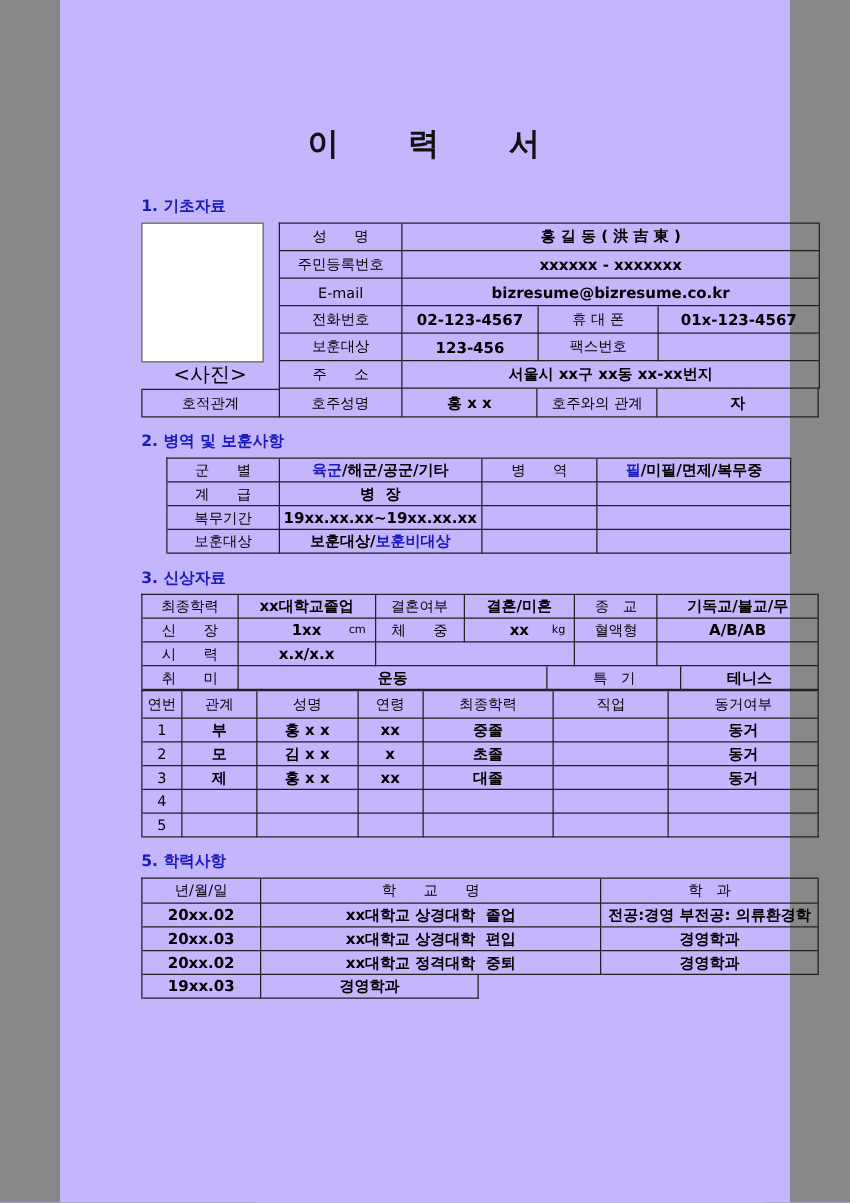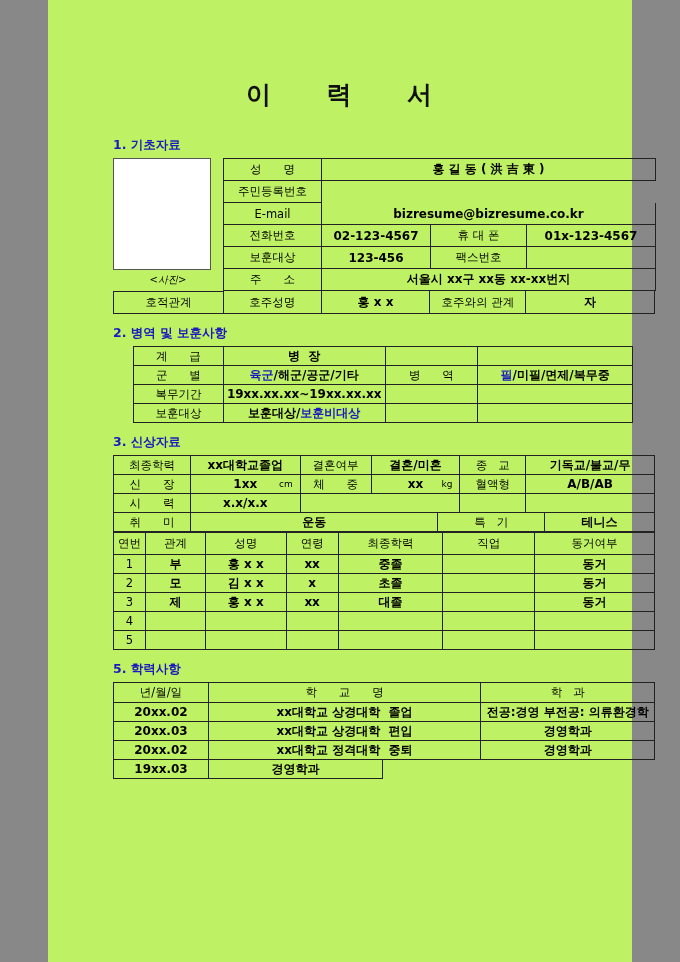--- a/index.html
+++ b/index.html
@@ -1,19 +1,19 @@
 <!DOCTYPE html>
 <html><head>
 <meta charset="utf-8">
 <style>
   * { margin:0; padding:0; box-sizing:border-box; }
   body { background:#888; font-family:"DejaVu Sans", sans-serif; }
   .page {
-    width:584px; height:962px; background:#bef264; margin:0 auto;
-    padding-top:80px; color:#000; position:relative;
+    width:584px; height:962px; background:#c4b5fd; margin:0 auto;
+    padding-top:100px; color:#000; position:relative;
   }
   .doc-title {
     text-align:center; font-size:25px; font-weight:bold; color:#111;
     white-space:pre; line-height:30px; letter-spacing:2px;
   }
   .content { padding-left:65px; }
   .sec-heading {
     font-size:12.5px; font-weight:bold; color:#1a1abe;
     margin-bottom:4px; white-space:pre;
   }
@@ -34,22 +34,21 @@
   .td.bt { border-top:1px solid #222; }
   .b { font-weight:bold; font-size:12px; }
   .blue { color:#1a1abe; }
   .unit { position:absolute; right:7px; font-size:9px; font-weight:normal; }
   
   .sec1-top { display:flex; }
   .photo-col { width:110px; }
   .photo-box { width:98px; height:112px; border:1px solid #555; background:#fff; }
   .photo-caption {
     width:110px; height:20px; display:flex; align-items:center; justify-content:center;
-    font-size:10px;
-    font-style:italic;
+    font-size:16px;
   }
   .w-basic-tbl { width:433px; }
   .w542 { width:542px; }
   .w500 { width:500px; margin-left:20px; }
 </style>
 </head>
 <body>
 
 <div class="page">
   <div class="doc-title">이     력     서</div>
@@ -62,20 +61,21 @@
         <div class="photo-box"></div>
         <div class="photo-caption">&lt;사진&gt;</div>
       </div>
       <div class="tbl w-basic-tbl">
         <div class="tr">
           <div class="td h22" style="width:98px">성      명</div>
           <div class="td h22 b" style="width:334px">홍 길 동 ( 洪 吉 東 )</div>
         </div>
         <div class="tr">
           <div class="td h22" style="width:98px">주민등록번호</div>
+          <div class="td h22 b" style="width:334px">xxxxxx - xxxxxxx</div>
         </div>
         <div class="tr">
           <div class="td h22" style="width:98px">E-mail</div>
           <div class="td h22 b" style="width:334px">bizresume@bizresume.co.kr</div>
         </div>
         <div class="tr">
           <div class="td h22" style="width:98px">전화번호</div>
           <div class="td h22 b" style="width:109px">02-123-4567</div>
           <div class="td h22" style="width:96px">휴 대 폰</div>
           <div class="td h22 b" style="width:129px">01x-123-4567</div>
@@ -98,30 +98,30 @@
         <div class="td h23" style="width:98px">호주성명</div>
         <div class="td h23 b" style="width:109px">홍 x x</div>
         <div class="td h23" style="width:96px">호주와의 관계</div>
         <div class="td h23 b" style="width:129px">자</div>
       </div>
     </div>
 
     <div class="sec-heading spn">2. 병역 및 보훈사항</div>
     <div class="tbl w500">
       <div class="tr">
+        <div class="td" style="width:90px">군      별</div>
+        <div class="td b" style="width:162px"><span class="blue">육군</span><span>/해군/공군/기타</span></div>
+        <div class="td" style="width:93px">병      역</div>
+        <div class="td b" style="width:155px"><span class="blue">필</span><span>/미필/면제/복무중</span></div>
+      </div>
+      <div class="tr">
         <div class="td" style="width:90px">계      급</div>
         <div class="td b" style="width:162px">병  장</div>
         <div class="td" style="width:93px"></div>
         <div class="td" style="width:155px"></div>
-      </div>
-      <div class="tr">
-        <div class="td" style="width:90px">군      별</div>
-        <div class="td b" style="width:162px"><span class="blue">육군</span><span>/해군/공군/기타</span></div>
-        <div class="td" style="width:93px">병      역</div>
-        <div class="td b" style="width:155px"><span class="blue">필</span><span>/미필/면제/복무중</span></div>
       </div>
       <div class="tr">
         <div class="td" style="width:90px">복무기간</div>
         <div class="td b" style="width:162px">19xx.xx.xx~19xx.xx.xx</div>
         <div class="td" style="width:93px"></div>
         <div class="td" style="width:155px"></div>
       </div>
       <div class="tr">
         <div class="td" style="width:90px">보훈대상</div>
         <div class="td b" style="width:162px"><span>보훈대상/</span><span class="blue">보훈비대상</span></div>

